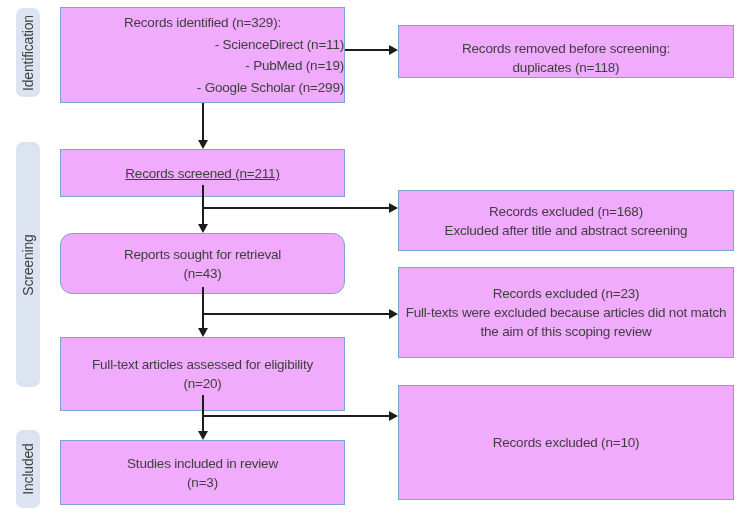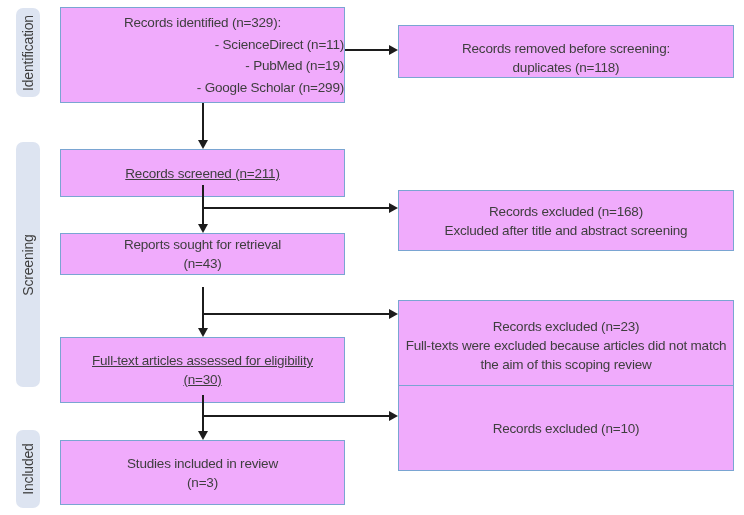--- a/index.html
+++ b/index.html
@@ -25,24 +25,24 @@
     text-align:center;font-size:13.5px;line-height:19px;letter-spacing:-0.2px;
   }
   .col-left{left:60px;width:285px;}
   .col-right{left:398px;width:336px;}
   .node-records-identified{top:7px;height:96px;line-height:21.5px;align-items:stretch;}
   .node-records-identified .node-title{text-align:center;}
   .node-records-identified .node-items{text-align:right;padding-left:55px;}
   .node-records-removed{top:25px;height:53px;justify-content:flex-end;}
   .node-records-screened{top:149px;height:48px;text-decoration:underline;}
   .node-records-excluded-1{top:178px;height:61px;margin-top:12px;}
-  .node-reports-sought{top:233px;height:42px;}
-  .node-records-excluded-2{top:267px;height:91px;margin-top:33px;}
-  .node-fulltext-assessed{top:337px;height:66px;text-decoration:underline;}
-  .node-records-excluded-3{top:385px;height:86px;padding:0 14px;}
+  .node-reports-sought{top:233px;height:61px;border-radius:12px;}
+  .node-records-excluded-2{top:267px;height:91px;}
+  .node-fulltext-assessed{top:337px;height:74px;}
+  .node-records-excluded-3{top:385px;height:115px;padding:0 14px;}
   .node-studies-included{top:440px;height:65px;}
   
   .vline{position:absolute;width:1.5px;background:#1c1c1c;}
   .hline{position:absolute;height:1.5px;background:#1c1c1c;}
   .arr-down{position:absolute;width:0;height:0;border-left:5px solid transparent;border-right:5px solid transparent;border-top:9px solid #1c1c1c;}
   .arr-right{position:absolute;width:0;height:0;border-top:5px solid transparent;border-bottom:5px solid transparent;border-left:9px solid #1c1c1c;}
 </style>
 </head>
 <body>
 
@@ -71,21 +71,21 @@
     <div>Records screened (n=211)</div>
   </div>
 
   <div class="node col-left node-reports-sought">
     <div>Reports sought for retrieval</div>
     <div>(n=43)</div>
   </div>
 
   <div class="node col-left node-fulltext-assessed">
     <div>Full-text articles assessed for eligibility</div>
-    <div>(n=30)</div>
+    <div>(n=20)</div>
   </div>
 
   <div class="node col-left node-studies-included">
     <div>Studies included in review</div>
     <div>(n=3)</div>
   </div>
 
   <div class="node col-right node-records-removed">
     <div>Records removed before screening:</div>
     <div>duplicates (n=118)</div>

